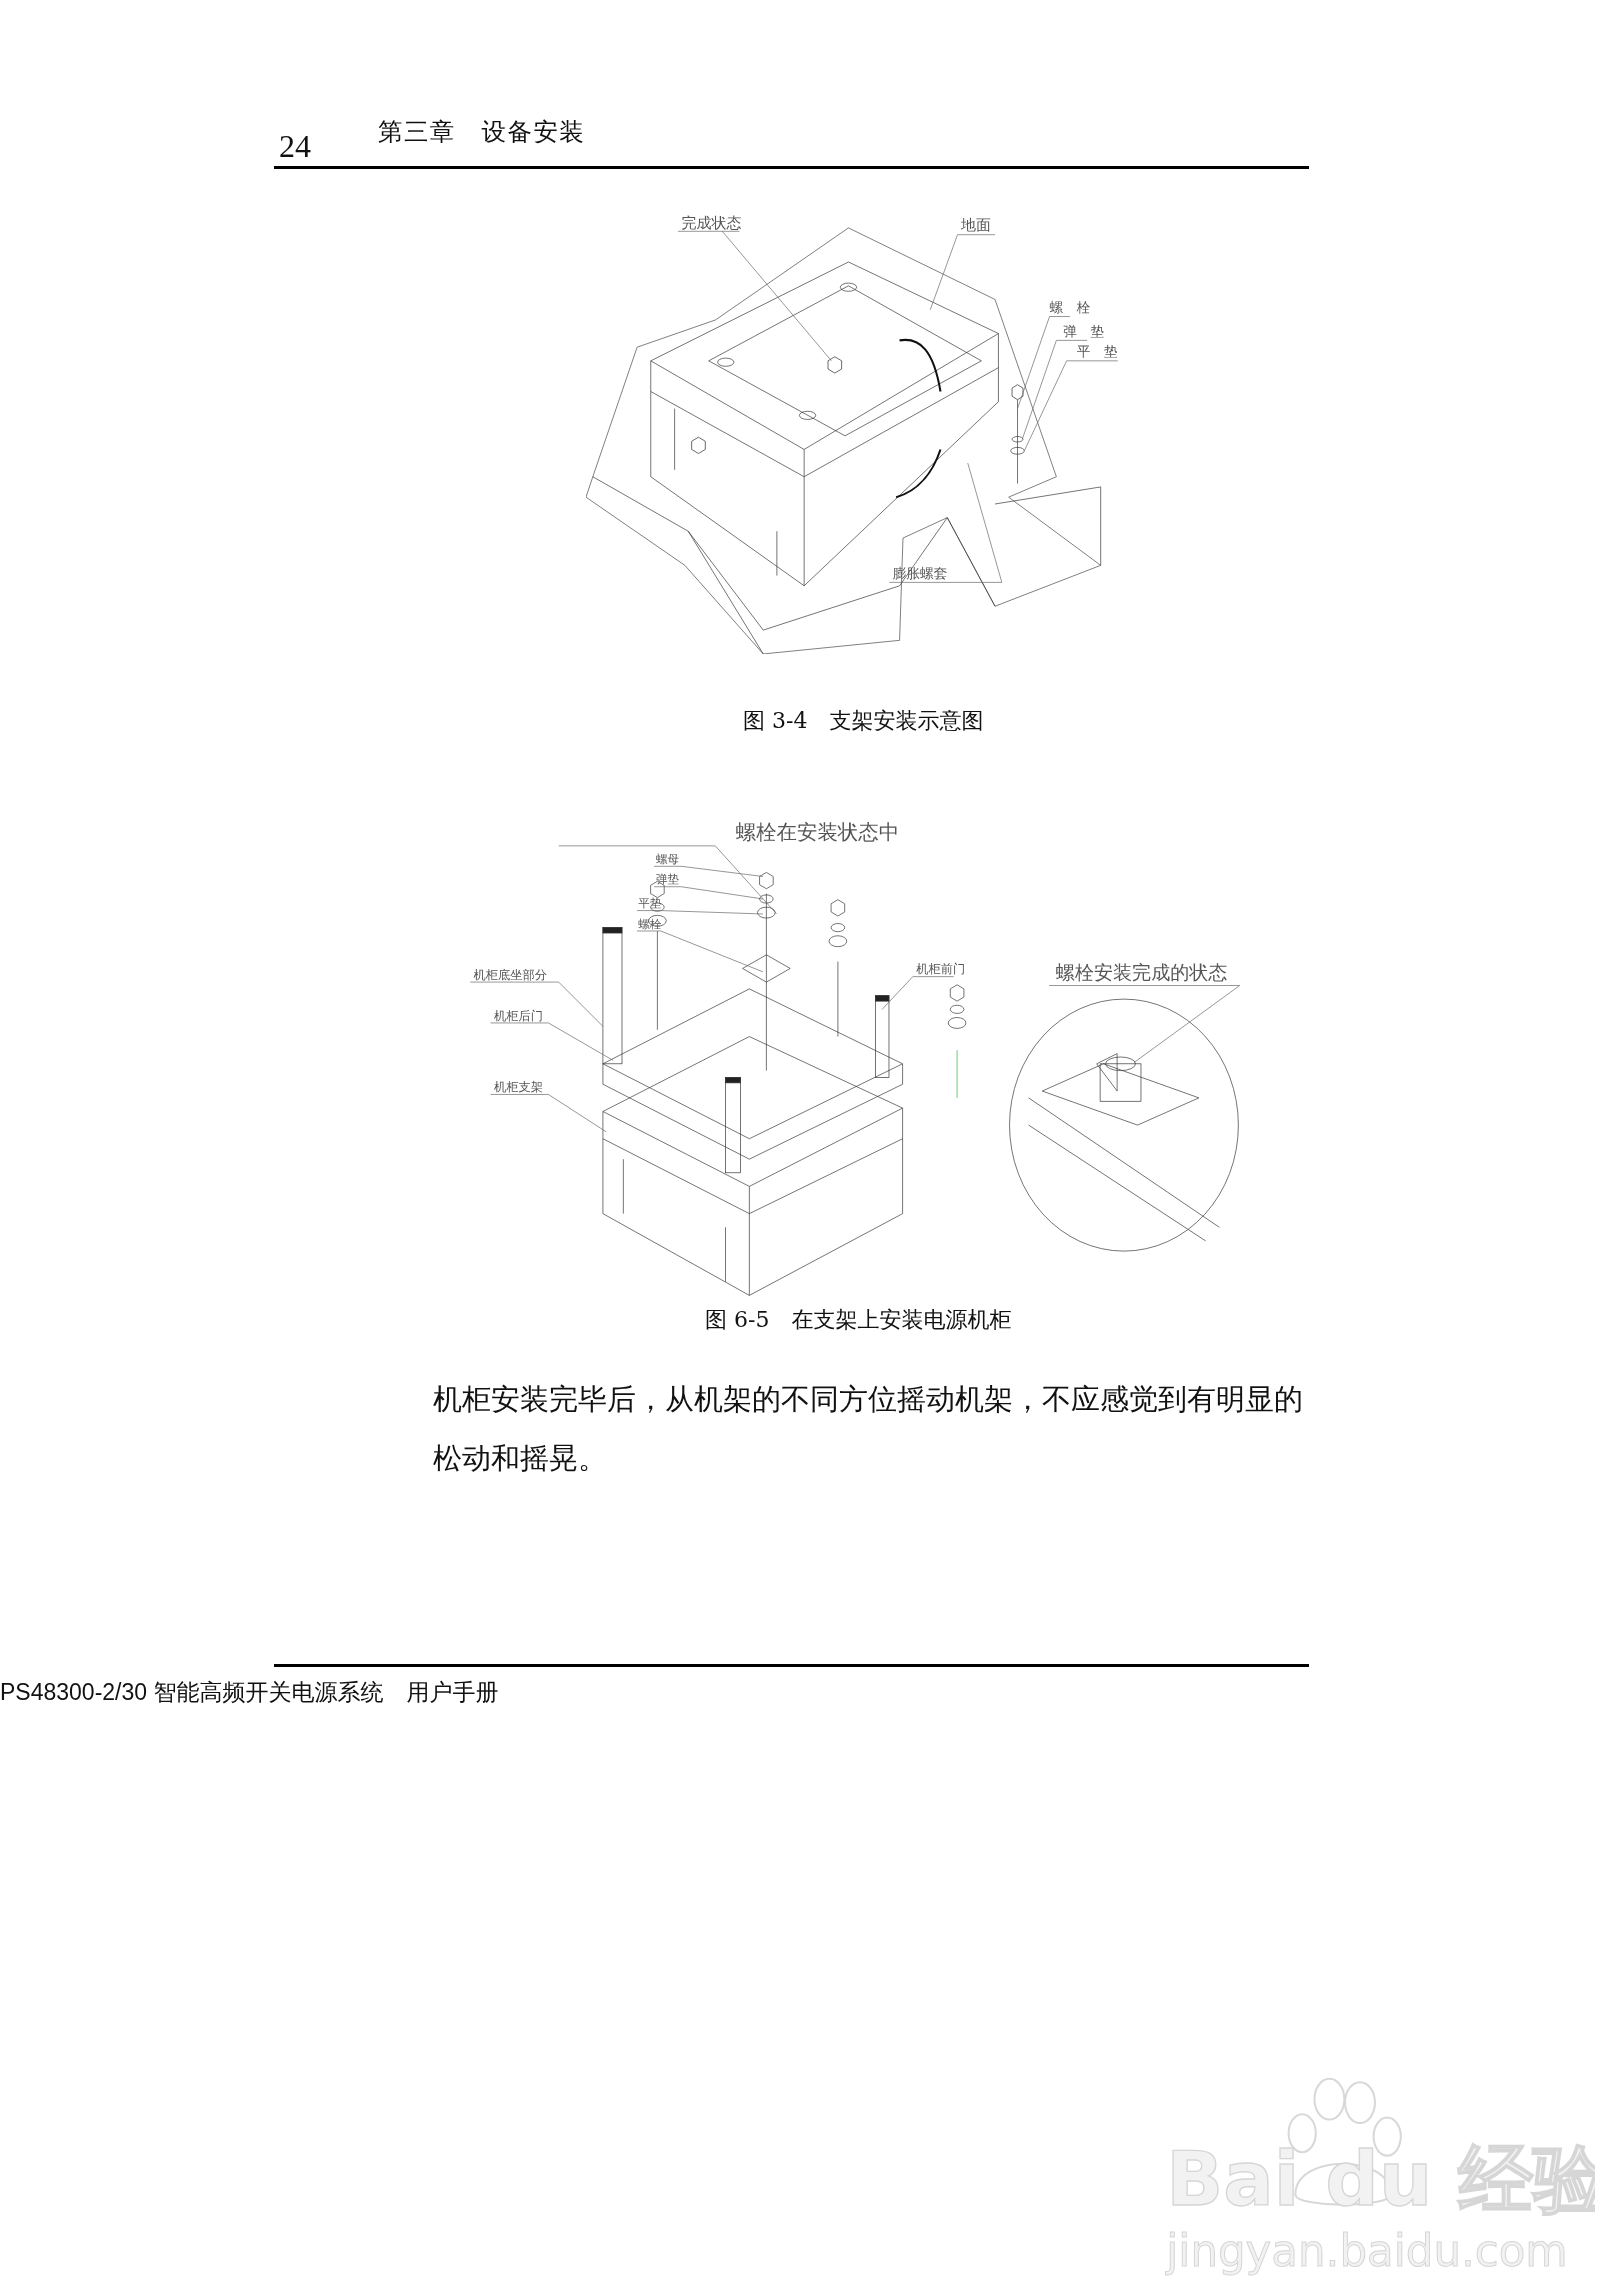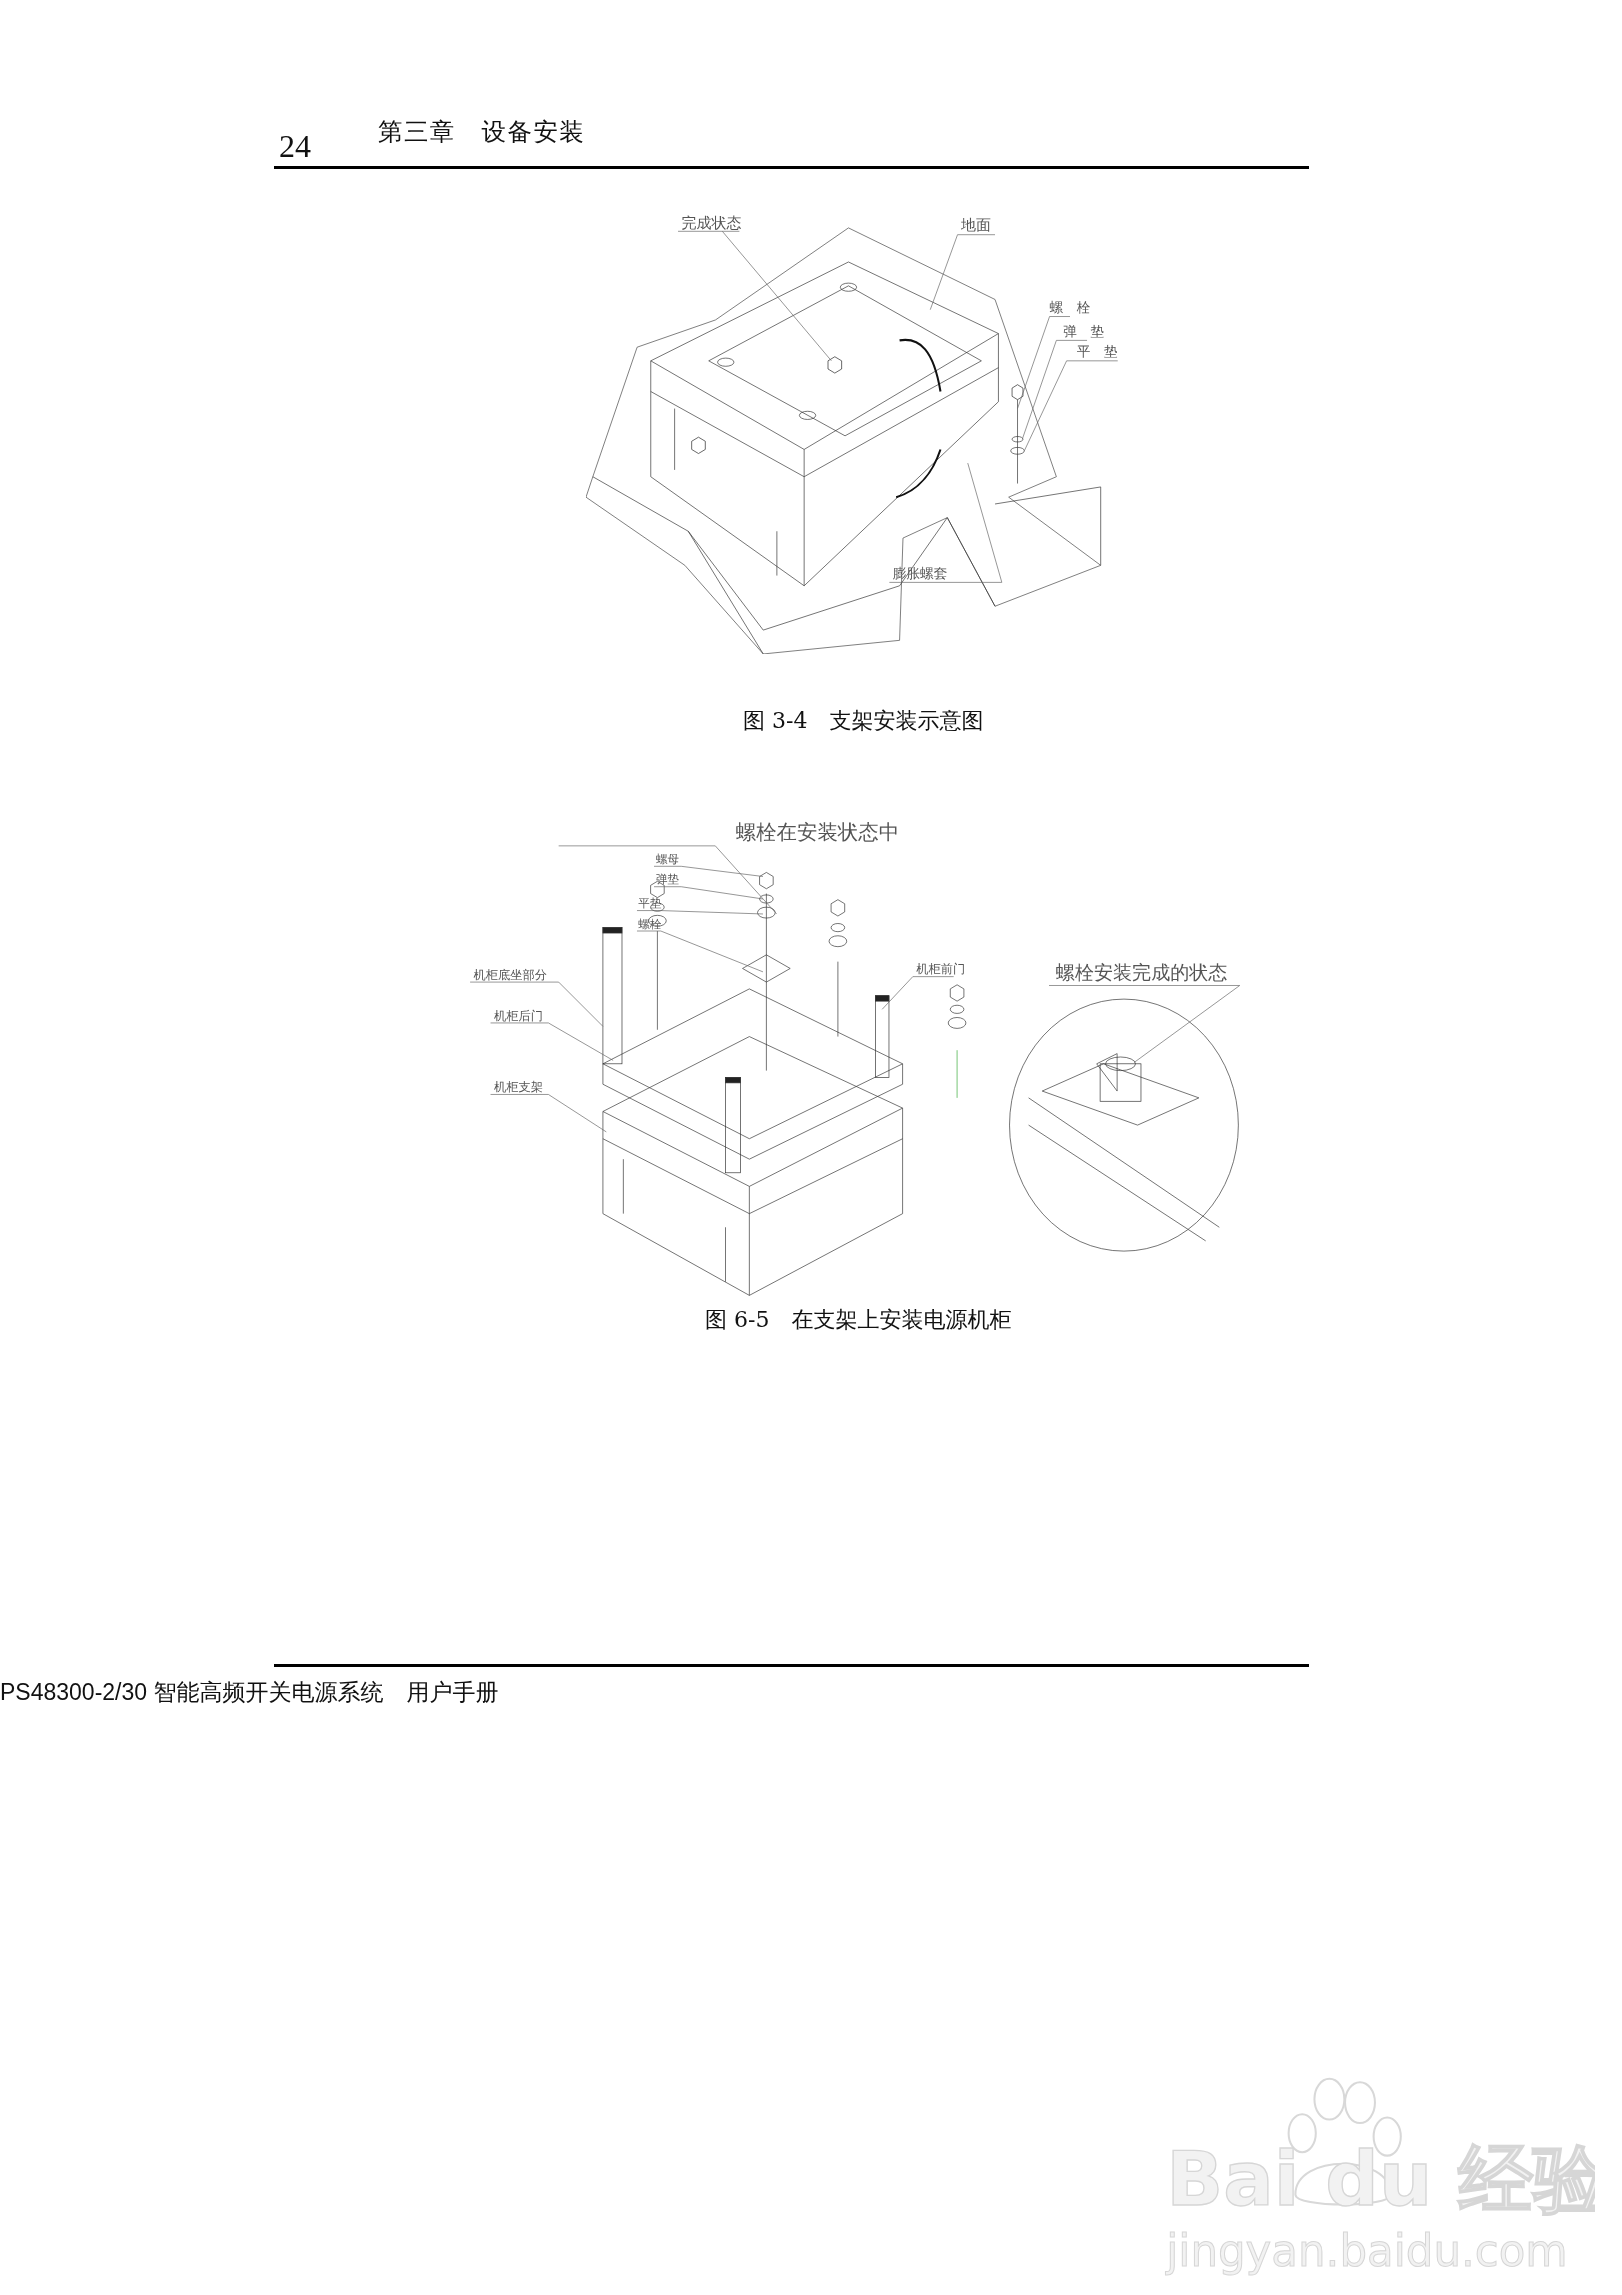--- a/index.html
+++ b/index.html
@@ -168,20 +168,22 @@
     <text class="lbl" x="15" y="255" font-size="18" fill="#555" stroke="none">机柜底坐部分</text>
     <text class="lbl" x="45" y="315" font-size="18" fill="#555" stroke="none">机柜后门</text>
     <text class="lbl" x="665" y="247" font-size="18" fill="#555" stroke="none">机柜前门</text>
     <text class="lbl" x="45" y="420" font-size="18" fill="#555" stroke="none">机柜支架</text>
     <text class="lbl" x="870" y="255" font-size="28" fill="#555" stroke="none">螺栓安装完成的状态</text>
   </svg>
 </div>
 <div class="caption" style="left:705px; top:1305px;">图 6-5　在支架上安装电源机柜</div>
 
 <div class="body-text">
+  <div>机柜安装完毕后，从机架的不同方位摇动机架，不应感觉到有明显的</div>
+  <div>松动和摇晃。</div>
 </div>
 
 <div class="rule" style="top:1664px;"></div>
 <div class="footer">
   <span>PS48300-2/30</span>
   <span class="cn">智能高频开关电源系统　用户手册</span>
 </div>
 
 <div class="watermark">
   <svg width="436" height="204" viewBox="0 0 640 300">

